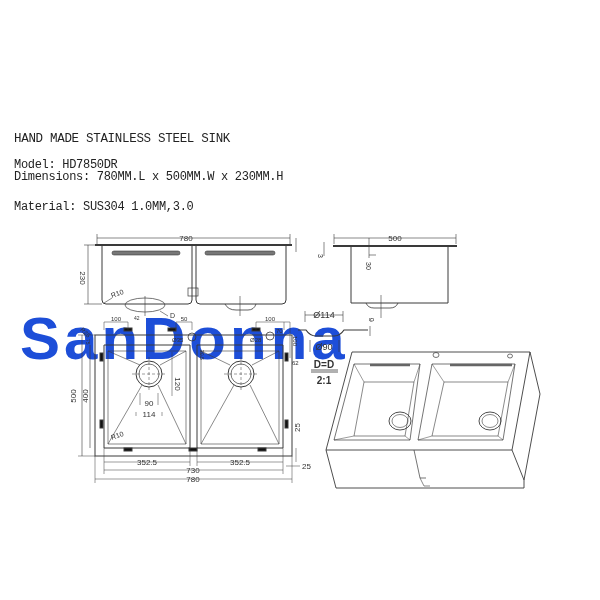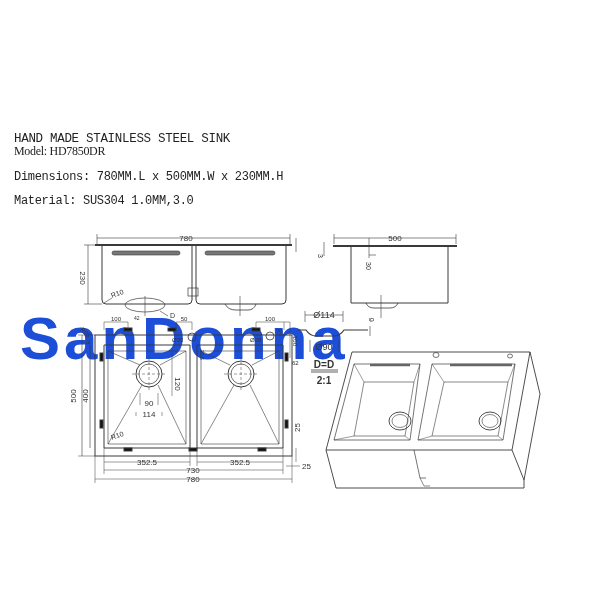--- a/index.html
+++ b/index.html
@@ -6,23 +6,23 @@
   body { width:600px; height:600px; position:relative; overflow:hidden; font-family:"Liberation Serif", serif; }
   .spec { position:absolute; left:14px; color:#222; font-family:"Liberation Mono", "DejaVu Sans Mono", monospace; font-size:12px; letter-spacing:-0.3px; white-space:nowrap;text-align:right; }
   .watermark { position:absolute; left:20px; top:304px; font-family:"Liberation Sans", sans-serif; font-weight:bold; font-size:60px; color:#1d4ed8; letter-spacing:4px; white-space:nowrap; z-index:0; }
   svg.drawing { position:absolute; left:0; top:0; z-index:1; }
   svg text { font-family:"Liberation Sans", sans-serif; fill:#333; }
 </style>
 </head>
 <body>
 
 <div class="spec" style="top:132px;font-size:12.5px;">HAND MADE STAINLESS STEEL SINK</div>
-<div class="spec" style="top:144px;font-family:Liberation Serif, serif;">Model: HD7850DR</div>
+<div class="spec" style="top:158px;">Model: HD7850DR</div>
 <div class="spec" style="top:170px;">Dimensions: 780MM.L x 500MM.W x 230MM.H</div>
-<div class="spec" style="top:194px;font-family:Liberation Mono, monospace;">Material: SUS304 1.0MM,3.0</div>
+<div class="spec" style="top:200px;font-family:Liberation Mono, monospace;">Material: SUS304 1.0MM,3.0</div>
 
 <div class="watermark">SanDonna</div>
 
 <svg class="drawing" width="600" height="600" viewBox="0 0 600 600">
   <g stroke="#3a3a3a" fill="none" stroke-width="1">
 
     <g>
 
       <line x1="97" y1="238" x2="290" y2="238" stroke-width="0.6"></line>
       <line x1="97" y1="234" x2="97" y2="244" stroke-width="0.6"></line>

